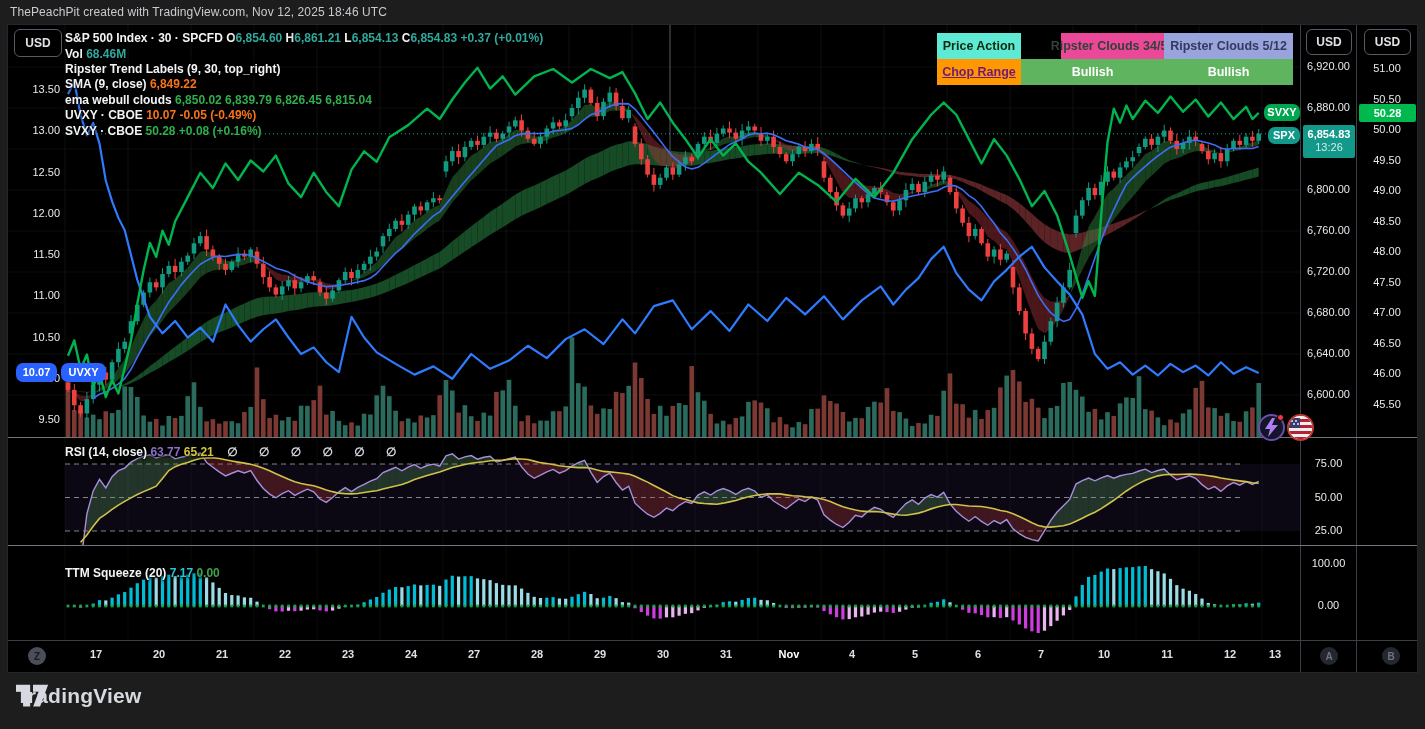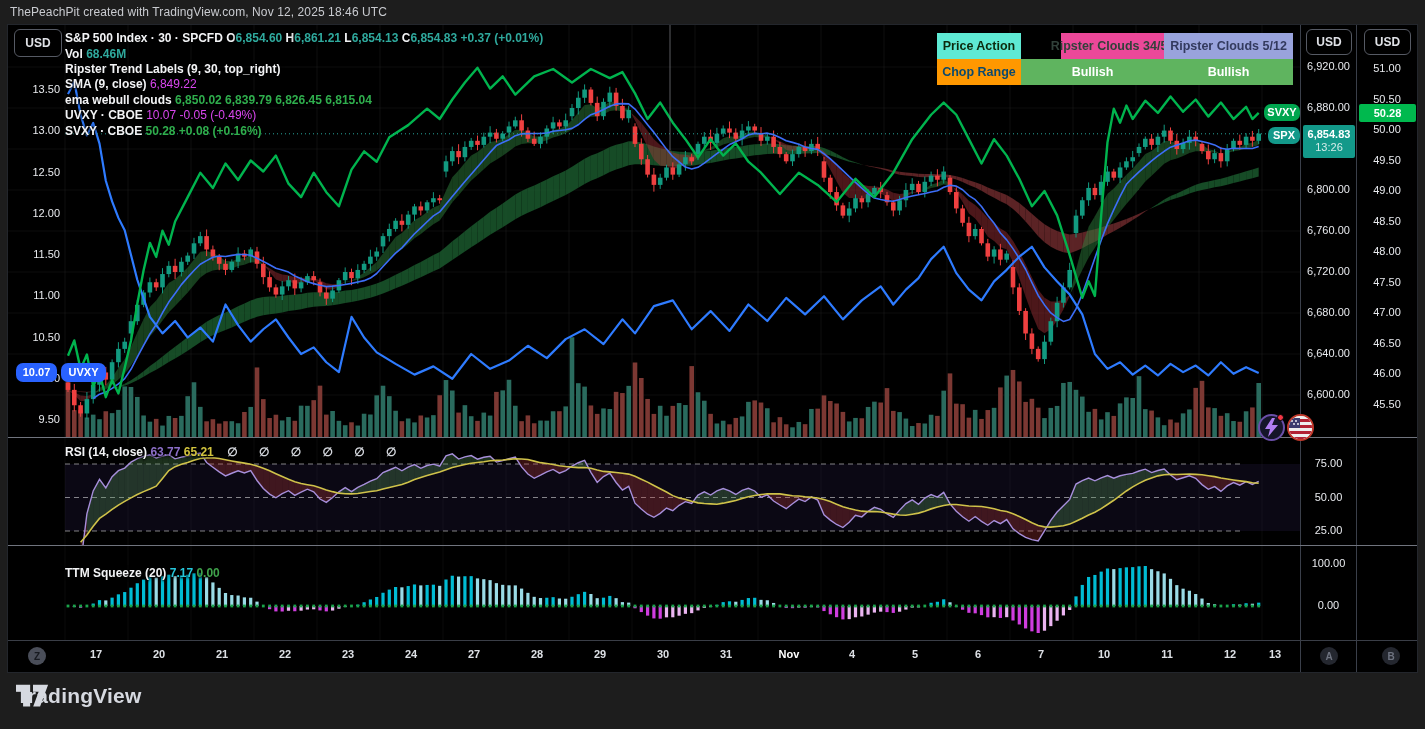--- a/index.html
+++ b/index.html
@@ -24,21 +24,21 @@
   .left-tick{left:8px;width:44px;text-align:right}
   
   .usd-btn{position:absolute;border:1px solid #565a64;border-radius:6px;background:rgba(0,0,0,.2);
     color:#dfe1e6;font-size:12px;font-weight:700;text-align:center;z-index:5;
     font-family:"Liberation Sans",sans-serif;cursor:pointer}
   
   .lg{position:absolute;left:57px;font-size:12px;font-weight:700;color:#f2f3f5;white-space:nowrap;
     z-index:2;text-shadow:0 1px 2px #000,0 0 4px #000;line-height:14px}
   .lg b{font-weight:700}
   .c-teal{color:#2fa99d;font-weight:600}
-  .c-blue{color:#d946ef;font-weight:400}
+  .c-blue{color:#f97316;font-weight:700}
   .c-green{color:#2fae4d;font-weight:600}
   .v-purple{color:#8d6fc9;font-weight:600}
   .v-yellow{color:#d2c43e;font-weight:600}
   .v-null{color:#d4d7dd;font-weight:600;letter-spacing:9px;margin-left:10px}
   .v-cyan{color:#26c6da;font-weight:600}
   .v-green2{color:#3fa24b;font-weight:600}
   
   .cond{position:absolute;left:929px;top:8px;display:grid;grid-template-columns:84px 143px 129px;
     grid-auto-rows:26px;z-index:2}
   .cond .cell{display:flex;align-items:center;justify-content:center;font-size:12.5px;
@@ -1106,21 +1106,21 @@
       <div class="lg" style="top:99px">
         <b>SVXY · CBOE</b>
         <span class="c-green">50.28</span>
         <span class="c-green">+0.08 (+0.16%)</span>
       </div>
 
       <div class="cond" id="condTable">
           <div class="cell" style="background: #5eead4; color: rgb(13, 43, 13);">Price Action</div>
           <div class="cell" style="background: #ec4899; color: rgb(49, 65, 58); margin-left: 40px;">Ripster Clouds 34/50</div>
           <div class="cell" style="background: rgb(153, 163, 220); color: rgb(51, 58, 94);">Ripster Clouds 5/12</div>
-          <div class="cell" style="background: rgb(255, 152, 0); color: #0c4a6e;">Chop Range</div>
+          <div class="cell" style="background: rgb(255, 152, 0); color: #701a75; text-decoration: underline;">Chop Range</div>
           <div class="cell" style="background: rgb(95, 180, 95); color: rgb(255, 255, 255);">Bullish</div>
           <div class="cell" style="background: rgb(95, 180, 95); color: rgb(255, 255, 255);">Bullish</div>
         </div>
 
       <div id="leftAxis"></div>
 
       <div class="badge" id="uvxyVal" style="top: 337.975px;">10.07</div>
       <div class="badge" id="uvxyTag" style="top: 337.975px;">UVXY</div>
       <div class="badge" id="svxyTag" style="top: 78.92px;">SVXY</div>
       <div class="badge" id="spxTag" style="top: 101.799px;">SPX</div>

